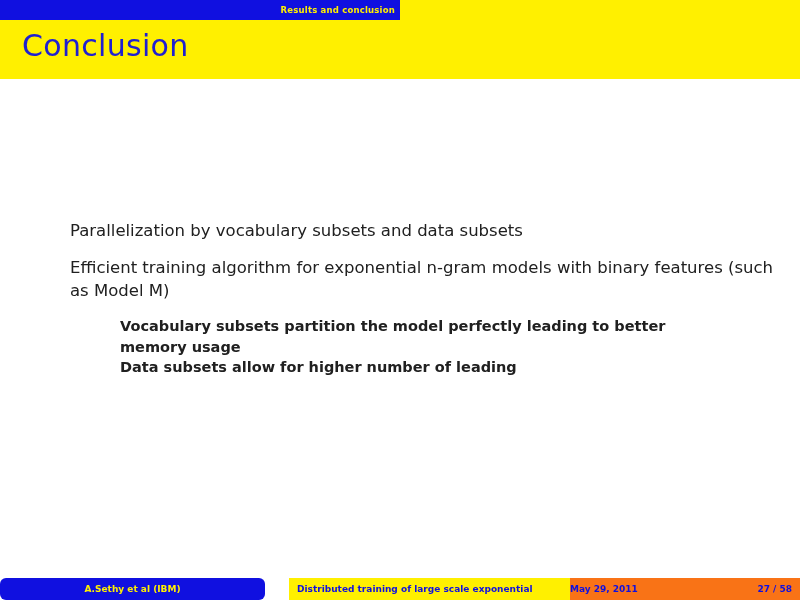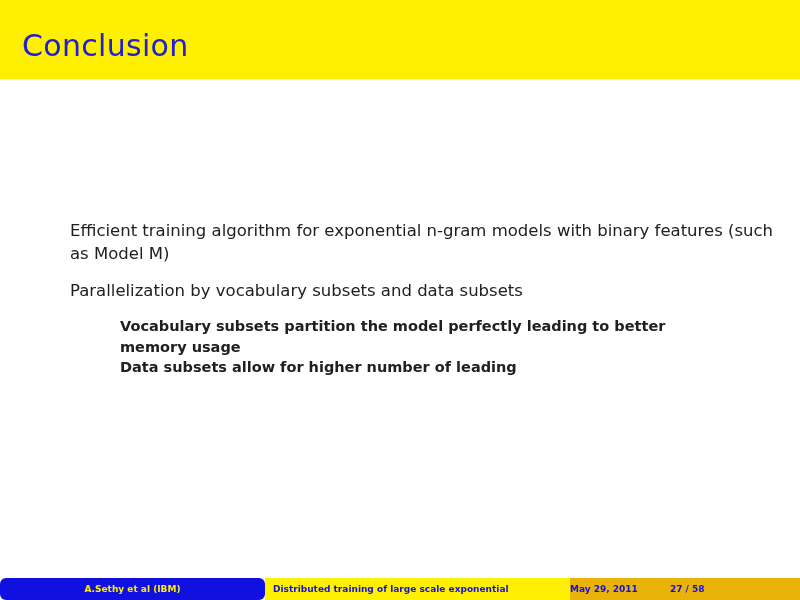--- a/index.html
+++ b/index.html
@@ -134,34 +134,35 @@
     font-family: "DejaVu Sans", sans-serif;
   }
   .foot-title {
     flex: 1;
     background: #fff000;
     display: flex;
     align-items: center;
     justify-content: flex-start;
     padding-left: 8px;
     box-sizing: border-box;
+    margin-left: 24px;
   }
   .foot-title-label {
     color: #1010e0;
     font-size: 9px;
     font-weight: bold;
     white-space: nowrap;
     font-family: "DejaVu Sans", sans-serif;
   }
   .foot-meta {
     width: 230px;
-    background: #eab308;
-    display: flex;
-    align-items: center;
-    justify-content: flex-start;
+    background: #f97316;
+    display: flex;
+    align-items: center;
+    justify-content: space-between;
     padding-right: 8px;
     box-sizing: border-box;
   }
   .foot-date-label {
     color: #1010e0;
     font-size: 9px;
     font-weight: bold;
     white-space: nowrap;
     font-family: "DejaVu Sans", sans-serif;
   }
@@ -171,34 +172,37 @@
     font-weight: bold;
     white-space: nowrap;
     margin-left: 32px;
     font-family: "DejaVu Sans", sans-serif;
   }
 </style>
 </head>
 <body>
 
 <div class="headline-bar">
+  <div class="headline-section">
+    <span class="headline-section-label">Results and conclusion</span>
+  </div>
   <div class="headline-filler"></div>
 </div>
 
 <div class="title-band">
   <div class="slide-title">Conclusion</div>
 </div>
 
 <div class="slide-body">
 
   <div class="content-list">
 
+    <p class="item-level1">Parallelization by vocabulary subsets and data subsets</p>
+
     <p class="item-level1">Efficient training algorithm for exponential n-gram models with binary features (such as Model M)</p>
-
-    <p class="item-level1">Parallelization by vocabulary subsets and data subsets</p>
 
     <div class="sublist">
       <p class="item-level2">Vocabulary subsets partition the model perfectly leading to better memory usage</p>
       <p class="item-level2">Data subsets allow for higher number of leading</p>
     </div>
 
   </div>
 
 </div>
 

